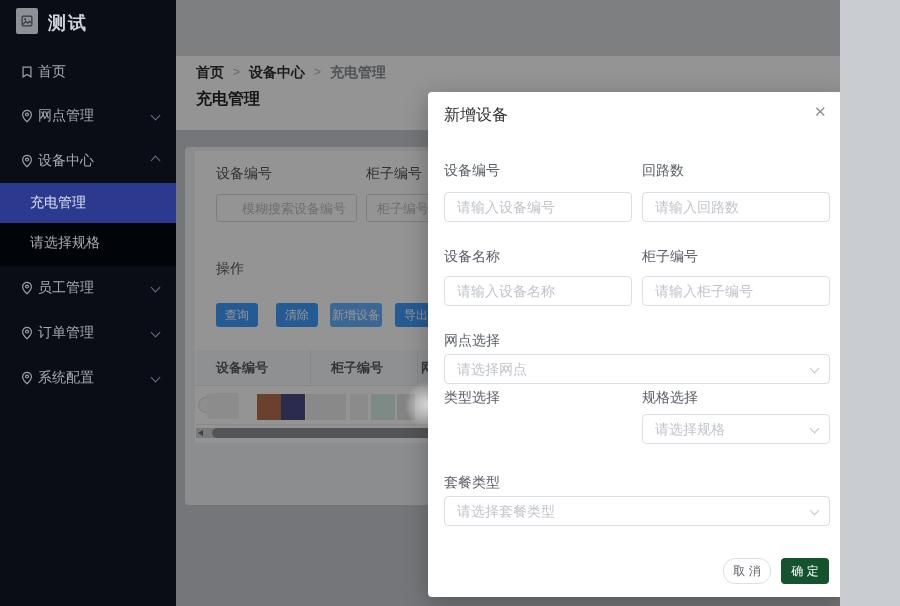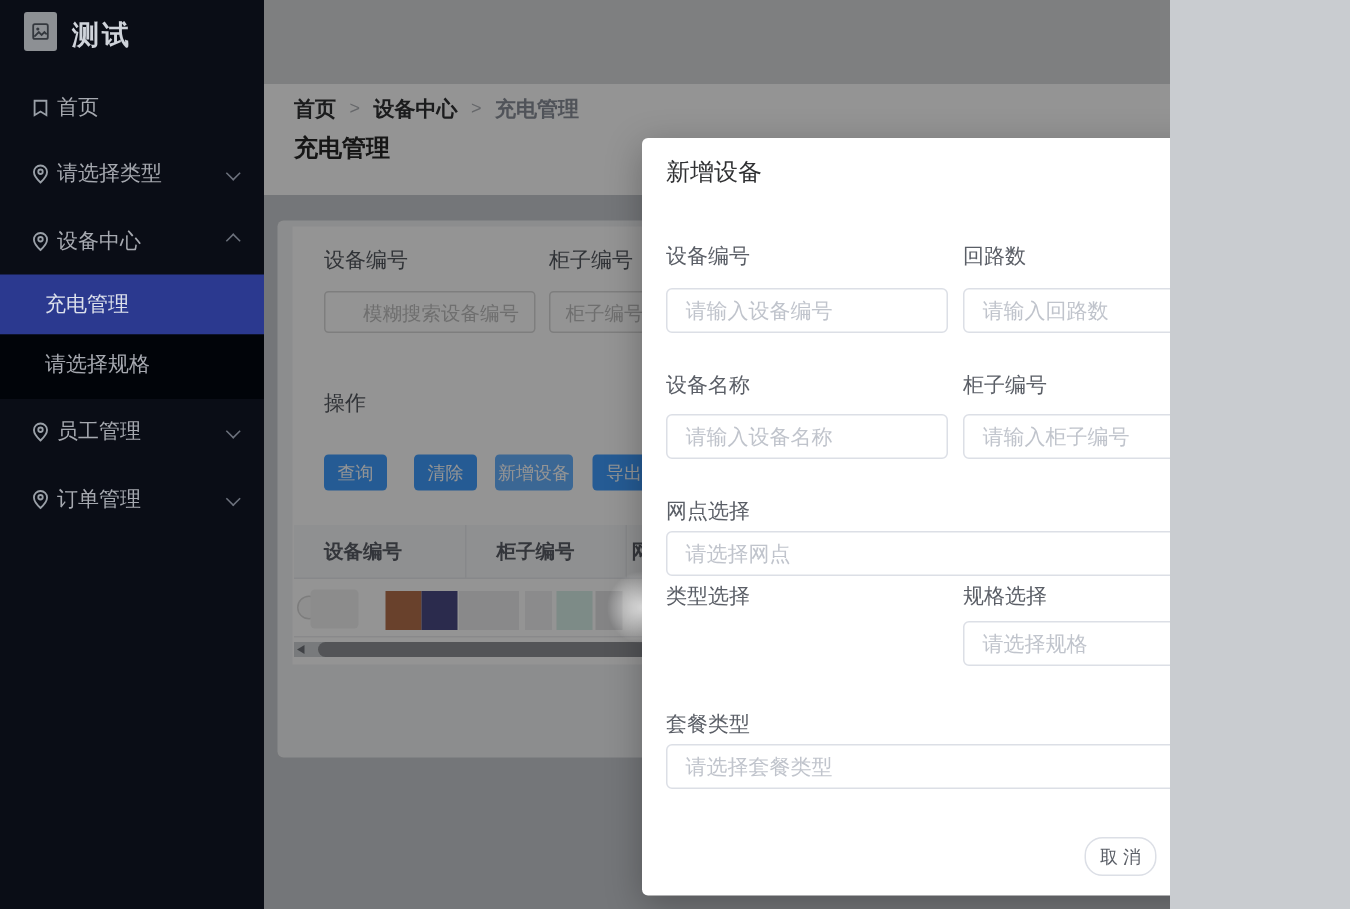--- a/index.html
+++ b/index.html
@@ -1,18 +1,18 @@
 <!DOCTYPE html>
 <html><head>
 <meta charset="utf-8">
 <style>
   * { margin:0; padding:0; box-sizing:border-box; }
   html,body { width:900px; height:606px; overflow:hidden; background:#c9ccd0;
               font-family:"Liberation Sans", sans-serif; }
-  #stage { position:relative; width:780px; height:606px; overflow:hidden; }
+  #stage { position:relative; width:840px; height:606px; overflow:hidden; }
   .abs { position:absolute; }
 
   
   #sidebar { left:0; top:0; width:176px; height:606px; background:#0a0d16; z-index:6; }
   .logo-box { left:16px; top:8px; width:22px; height:26px; background:#8d9094; border-radius:2px;
               display:flex; align-items:center; justify-content:center; }
   .logo-text { left:48px; top:11px; font-size:18px; font-weight:bold; color:#cfd3da; letter-spacing:2px; }
   .menu-item { left:0; width:176px; height:40px; color:#a6a9b0; font-size:14px; cursor:pointer; }
   .menu-item .mi-icon { position:absolute; left:20px; top:13px; width:14px; height:14px; }
   .menu-item .mi-label { position:absolute; left:38px; top:11px; }
@@ -107,21 +107,21 @@
         <path d="M3.5 2.5 h9 v11 l-4.5 -2.8 l-4.5 2.8 z"></path>
       </svg>
       <span class="mi-label">首页</span>
     </div>
 
     <div class="abs menu-item" style="top:96px">
       <svg class="mi-icon icon" viewBox="0 0 16 16">
         <path d="M8 1.5 a5 5 0 0 0 -5 5 c0 3.4 5 8 5 8 s5 -4.6 5 -8 a5 5 0 0 0 -5 -5 z"></path>
           <circle cx="8" cy="6.3" r="1.7"></circle>
       </svg>
-      <span class="mi-label">请选择类型</span>
+      <span class="mi-label">网点管理</span>
       <span class="mi-chev chev down"></span>
     </div>
 
     <div class="abs menu-item" style="top:141px">
       <svg class="mi-icon icon" viewBox="0 0 16 16">
         <path d="M8 1.5 a5 5 0 0 0 -5 5 c0 3.4 5 8 5 8 s5 -4.6 5 -8 a5 5 0 0 0 -5 -5 z"></path>
           <circle cx="8" cy="6.3" r="1.7"></circle>
       </svg>
       <span class="mi-label">设备中心</span>
       <span class="mi-chev chev up"></span>
@@ -145,20 +145,28 @@
 
     <div class="abs menu-item" style="top:313px">
       <svg class="mi-icon icon" viewBox="0 0 16 16">
         <path d="M8 1.5 a5 5 0 0 0 -5 5 c0 3.4 5 8 5 8 s5 -4.6 5 -8 a5 5 0 0 0 -5 -5 z"></path>
           <circle cx="8" cy="6.3" r="1.7"></circle>
       </svg>
       <span class="mi-label">订单管理</span>
       <span class="mi-chev chev down"></span>
     </div>
 
+    <div class="abs menu-item" style="top:358px">
+      <svg class="mi-icon icon" viewBox="0 0 16 16">
+        <path d="M8 1.5 a5 5 0 0 0 -5 5 c0 3.4 5 8 5 8 s5 -4.6 5 -8 a5 5 0 0 0 -5 -5 z"></path>
+          <circle cx="8" cy="6.3" r="1.7"></circle>
+      </svg>
+      <span class="mi-label">系统配置</span>
+      <span class="mi-chev chev down"></span>
+    </div>
   </div>
 
   <div id="topbar" class="abs"></div>
   <div id="crumb-section" class="abs"></div>
   <div id="content-bg" class="abs"></div>
 
   <div id="breadcrumb" class="abs">
     <span class="crumb">首页</span>
     <span class="crumb-sep">&gt;</span>
     <span class="crumb">设备中心</span>

